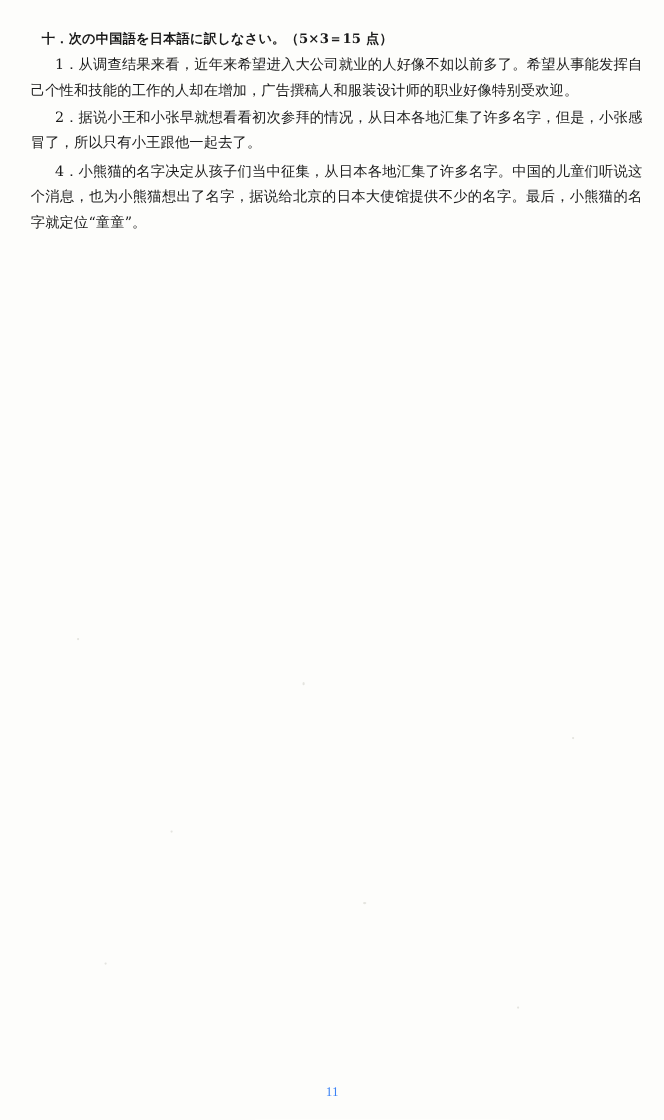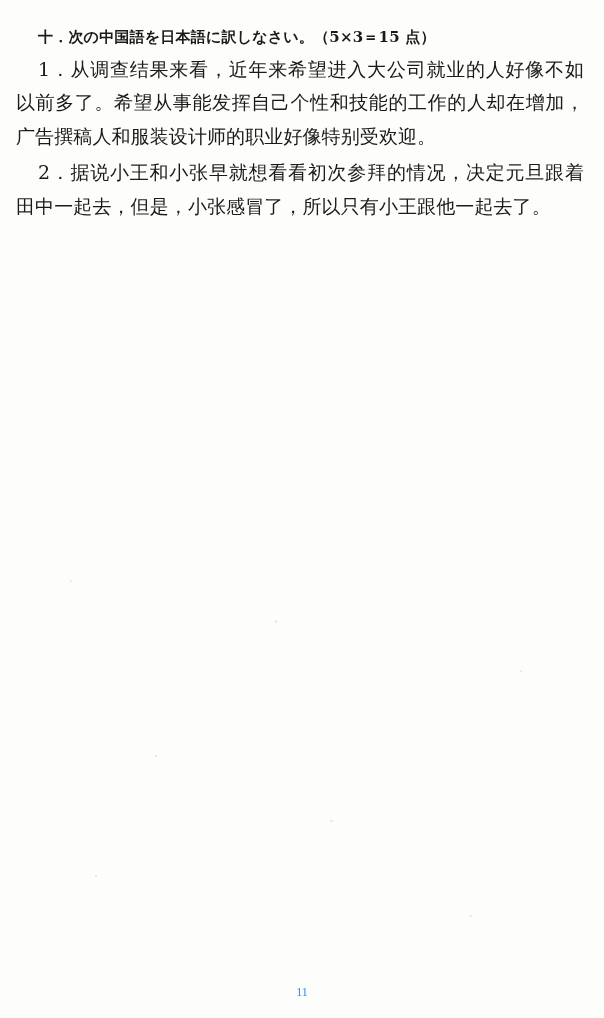--- a/index.html
+++ b/index.html
@@ -22,32 +22,32 @@
     background: #fdfdfb;
   }
   .content {
     position: absolute;
     left: 0;
     top: 0;
     width: 604px;
     padding: 0;
   }
   .section-heading {
-    font-size: 15px;
+    font-size: 12px;
     font-weight: bold;
     line-height: 1.5;
     margin: 26px 0 4px 0;
     padding: 0 18px 0 38px;
     letter-spacing: 0.2px;
   }
   .para {
-    font-size: 19px;
+    font-size: 13px;
     line-height: 1.78;
     margin: 0 0 2px 0;
-    padding: 0 20px 0 16px;
+    padding: 0 20px 0 28px;
     text-align: justify;
     text-justify: inter-character;
     letter-spacing: 0.1px;
   }
   .para .num {
     letter-spacing: 0;
   }
   .indent {
     display: inline-block;
     width: 22px;
@@ -84,24 +84,27 @@
 
   <div class="content">
 
     <div class="section-heading">十．次の中国語を日本語に訳しなさい。（5×3＝15 点）</div>
 
     <p class="para">
       <span class="indent"></span><span class="num">1．</span><span>从调查结果来看，近年来希望进入大公司就业的人好像不如以前多了。希望从事能发挥自己个性和技能的工作的人却在增加，广告撰稿人和服装设计师的职业好像特别受欢迎。</span>
     </p>
 
     <p class="para">
-      <span class="indent"></span><span class="num">2．</span><span>据说小王和小张早就想看看初次参拜的情况，决定元旦跟着田中一起去，但是，小张感冒了，所以只有小王跟他一起去了。</span>
+      <span class="indent"></span><span class="num">2．</span><span>据说小王和小张早就想看看初次参拜的情况，从日本各地汇集了许多名字，但是，小张感冒了，所以只有小王跟他一起去了。</span>
     </p>
 
 
+    <p class="para">
+      <span class="indent"></span><span class="num">4．</span><span>小熊猫的名字决定从孩子们当中征集，从日本各地汇集了许多名字。中国的儿童们听说这个消息，也为小熊猫想出了名字，据说给北京的日本大使馆提供不少的名字。最后，小熊猫的名字就定位“童童”。</span>
+    </p>
 
 
   </div>
 
   <div class="blank-area">
     <div class="speck" style="left:70px; top:60px; width:2px; height:2px;"></div>
     <div class="speck" style="left:275px; top:100px; width:2px; height:3px;"></div>
     <div class="speck" style="left:520px; top:150px; width:2px; height:2px;"></div>
     <div class="speck" style="left:155px; top:235px; width:2px; height:2px;"></div>
     <div class="speck" style="left:330px; top:300px; width:3px; height:2px;"></div>

